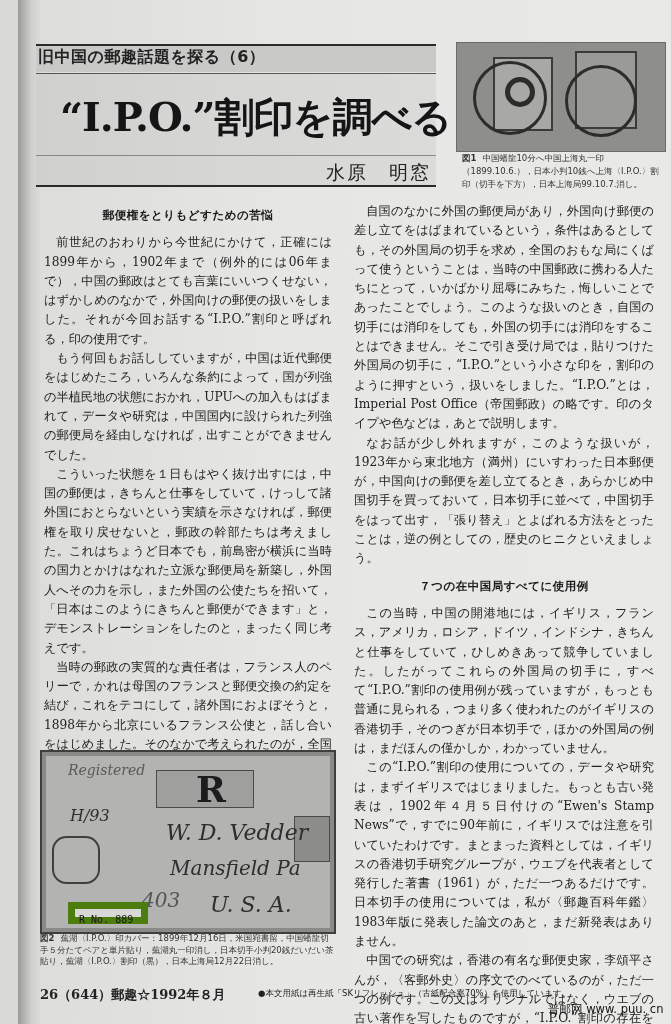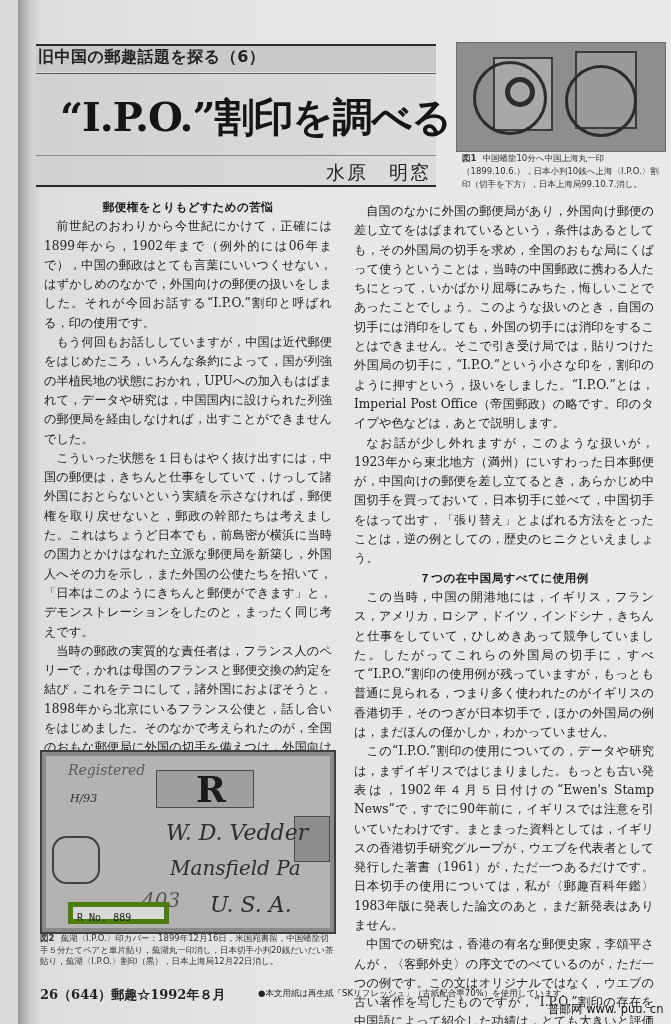--- a/index.html
+++ b/index.html
@@ -42,40 +42,40 @@
   .pm-inner { position: absolute; left: 48px; top: 34px; width: 20px; height: 20px; border: 5px solid #2c2c2b; border-radius: 50%; }
   .fig1-caption { position: absolute; left: 462px; top: 152px; width: 205px; font-family: "DejaVu Sans", sans-serif;
     font-size: 8.5px; line-height: 13px; color: #333; }
   .fig1-caption .lbl { font-weight: bold; margin-right: 6px; }
 
   
   .col { position: absolute; font-size: 12.2px; line-height: 19.3px; color: #222; text-align: justify; }
   .col.left { left: 44px; top: 198px; width: 288px; }
   .col.right { left: 354px; top: 202px; width: 300px; }
   .col p { margin: 0; text-indent: 1em; }
-  .col h3 { margin: 0; font-family: "DejaVu Sans", sans-serif; font-size: 11.5px; font-weight: bold;
+  .col h3 { margin: 8px; font-family: "DejaVu Sans", sans-serif; font-size: 11.5px; font-weight: bold;
     text-align: center; line-height: 19.3px; letter-spacing: 0.5px; color: #1a1a1a; }
 
   
   .fig2 { position: absolute; left: 40px; top: 750px; width: 292px; height: 180px; background: #8a8a88;
     border: 2px solid #3f3f3e; overflow: hidden; }
   .cover { position: absolute; left: 4px; top: 4px; width: 284px; height: 172px; background: #b3b3b1; }
   .reg-R { position: absolute; left: 150px; top: 12px; font-family: "DejaVu Serif", serif; font-size: 36px;
     font-weight: bold; color: #1c1c1c; }
   .pair { position: absolute; left: 110px; top: 14px; width: 96px; height: 36px; border: 1px solid #4a4a49; background: #9f9f9d; }
   .stamp-r { position: absolute; left: 248px; top: 60px; width: 34px; height: 44px; border: 1px solid #4a4a49; background: #8d8d8b; }
   .oct { position: absolute; left: 6px; top: 80px; width: 44px; height: 44px; border: 2px solid #404040; border-radius: 30%; }
   .hand { position: absolute; font-family: "DejaVu Serif", serif; font-style: italic; color: #2e2e2e; white-space: nowrap; }
   .hand.reg { left: 22px; top: 6px; font-size: 14px; color: #5a5a58; }
-  .hand.num { left: 24px; top: 36px; font-size: 11px; }
+  .hand.num { left: 24px; top: 50px; font-size: 16px; }
   .hand.name { left: 120px; top: 64px; font-size: 22px; }
   .hand.city { left: 124px; top: 100px; font-size: 20px; }
   .hand.country { left: 164px; top: 136px; font-size: 22px; }
   .hand.four { left: 96px; top: 132px; font-size: 20px; color: #555; }
-  .label-box { position: absolute; left: 22px; top: 146px; width: 101px; height: 22px; background: #d8d8d6; border: 5px solid #4d7c0f;
+  .label-box { position: absolute; left: 22px; top: 146px; width: 80px; height: 22px; background: #d8d8d6; border: 7px solid #4d7c0f;
     font-family: "DejaVu Sans Mono", monospace; font-size: 10px; color: #1a1a1a; line-height: 22px; padding-left: 4px; box-sizing: border-box; white-space: nowrap; }
   .fig2-caption { position: absolute; left: 40px; top: 933px; width: 295px; font-family: "DejaVu Sans", sans-serif;
     font-size: 8.5px; line-height: 11.5px; color: #333; }
   .fig2-caption .lbl { font-weight: bold; margin-right: 6px; }
 
   
   .folio { position: absolute; left: 40px; top: 986px; font-family: "DejaVu Serif", serif; font-size: 13px; font-weight: bold; color: #222; white-space: nowrap; }
   .paper-note { position: absolute; left: 258px; top: 988px; font-family: "DejaVu Sans", sans-serif; font-size: 8.5px; color: #222; white-space: nowrap; }
   .watermark { position: absolute; left: 548px; top: 1002px; font-family: "DejaVu Sans", sans-serif; font-size: 11.5px; color: #111; white-space: nowrap; }
 </style>

